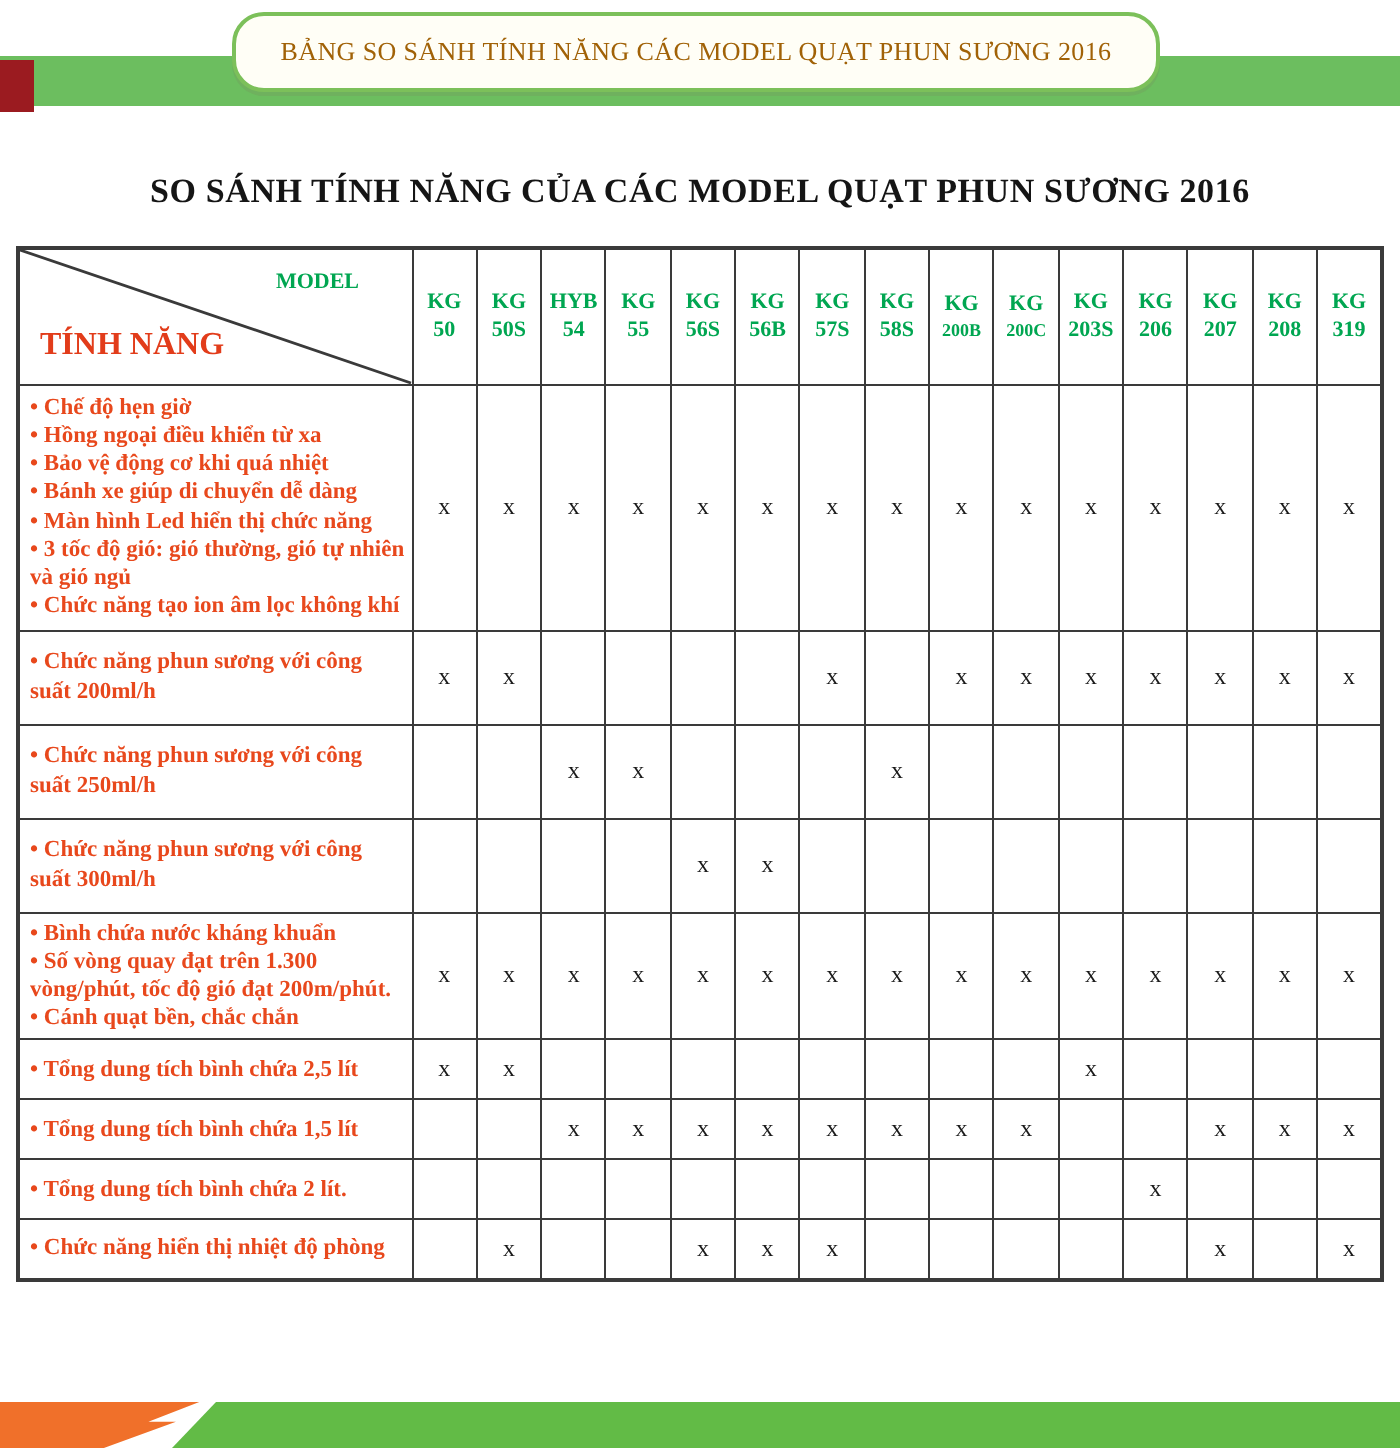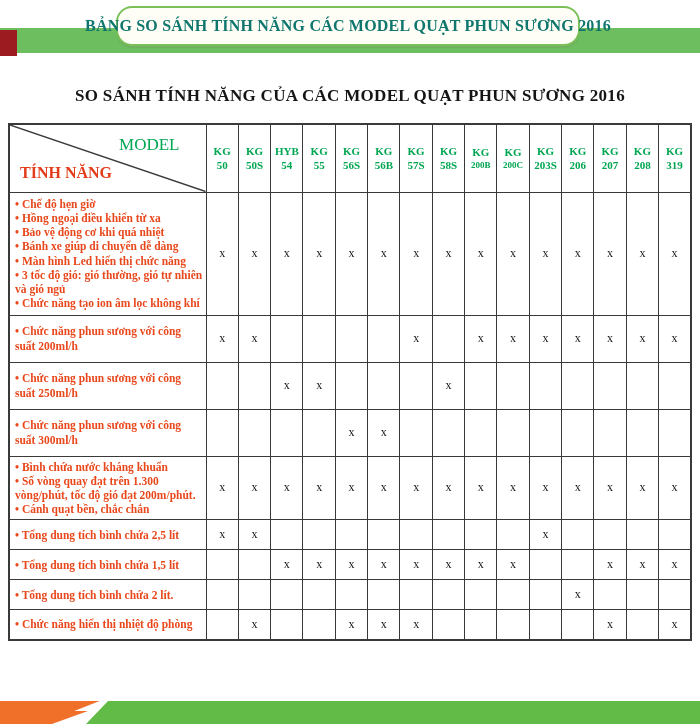--- a/index.html
+++ b/index.html
@@ -25,22 +25,22 @@
   .ribbon {
     position: absolute; left: 116px; top: 6px;
     width: 464px; height: 40px;
     background: #fffef6;
     border: 2px solid #7cc05a;
     border-radius: 16px;
     box-shadow: 0 2px 0 rgba(120,140,90,0.25);
     display: flex; align-items: center; justify-content: center;
   }
   .ribbon-text {
-    color: #0f766e;
-    font-weight: bold; font-size: 16px;
+    color: #a16207;
+    font-weight: normal; font-size: 13px;
     letter-spacing: 0.2px;
     white-space: nowrap;
   }
   
   .page-title {
     position: absolute; left: 0; top: 86px;
     width: 100%;
     text-align: center;
     color: #151515;
     font-weight: bold; font-size: 17px;
@@ -54,21 +54,21 @@
     width: 684px;
     border: 2px solid #3a3a3a;
     background: #ffffff;
   }
   th, td { border: 1px solid #3a3a3a; }
   thead tr { height: 68px; }
   .corner-th { position: relative; padding: 0; }
   .corner-th svg { position: absolute; left: 0; top: 0; width: 100%; height: 100%; display: block; }
   .corner-model {
     position: absolute; top: 10px; right: 26px;
-    color: #00a651; font-weight: normal; font-size: 17px; margin-left: 34px;
+    color: #00a651; font-weight: bold; font-size: 11px; margin-left: 34px;
   }
   .corner-feature {
     position: absolute; bottom: 10px; left: 10px;
     color: #e23c1a; font-weight: bold; font-size: 16px;
   }
   .model-th {
     color: #00a651;
     font-weight: bold; font-size: 11px; line-height: 1.3;
     text-align: center; vertical-align: middle;
     padding: 0 1px;

